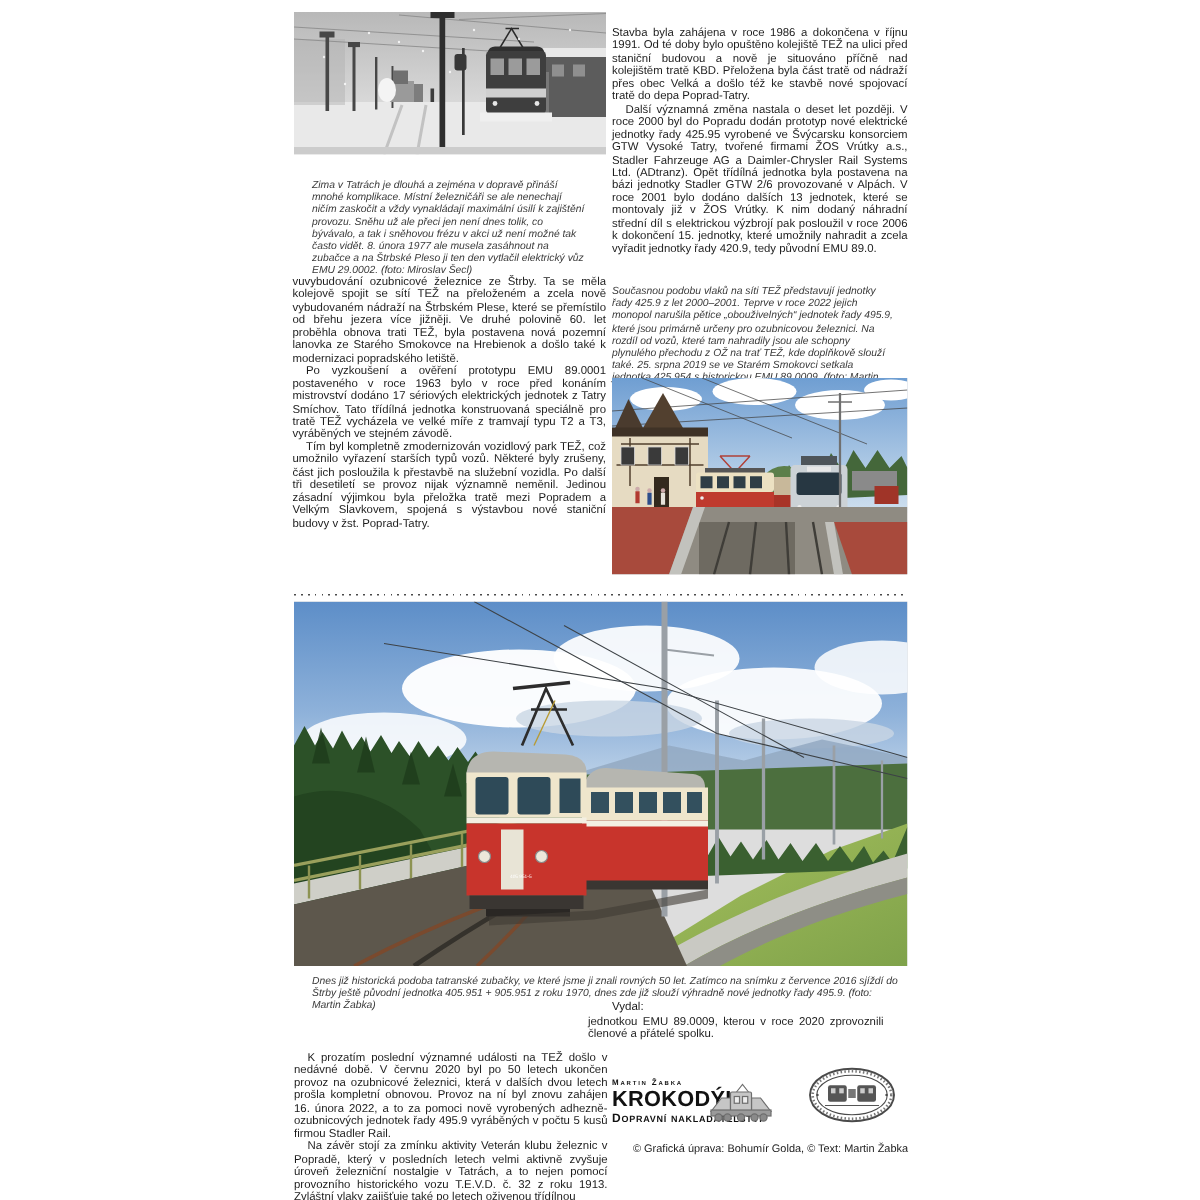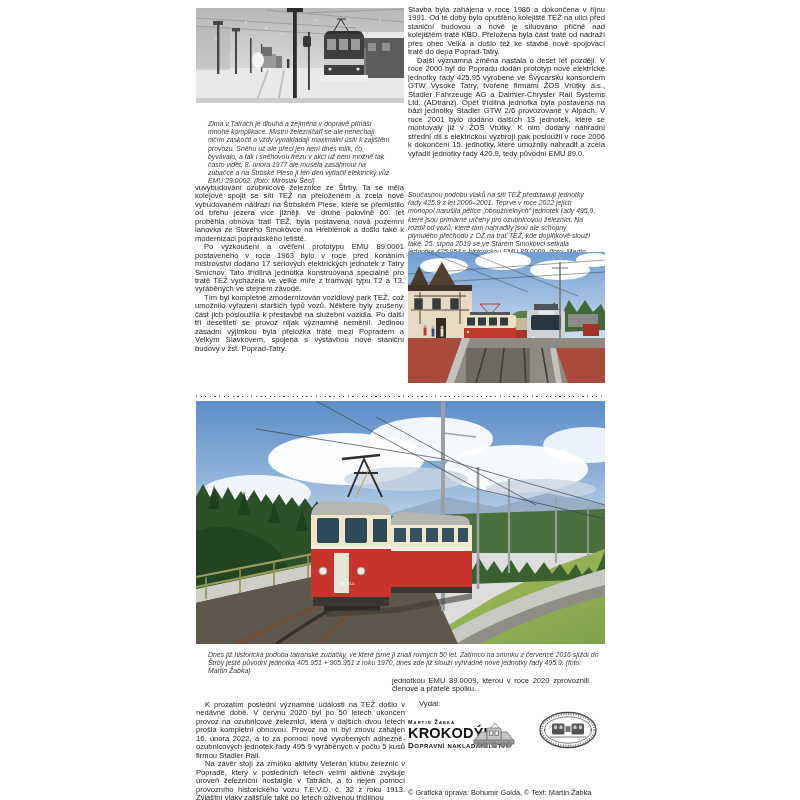--- a/index.html
+++ b/index.html
@@ -15,29 +15,29 @@
   .textcol p { margin:0; }
   .textcol p.indent { text-indent:9px; }
 
   .caption { position:absolute; font-style:italic; font-size:6.9px; line-height:8.2px; color:#3a3a3a; text-align:left; }
 
   .rule-dotted {
     position:absolute; left:196px; top:396px; width:409px; height:1px;
     background-image:repeating-linear-gradient(90deg,#4a4a4a 0 1.2px, transparent 1.2px 4.6px);
   }
 
-  .vydal { position:absolute; left:408px; top:699px; font-size:7.7px; color:#1d1d1d;margin-left:11px; }
+  .vydal { position:absolute; left:408px; top:666px; font-size:7.7px; color:#1d1d1d; }
 
   .pub-text { position:absolute; left:408px; top:719px; color:#111; }
   .pub-top  { font-size:5.3px; font-weight:bold; font-variant:small-caps; letter-spacing:1.2px; line-height:7px; }
   .pub-main { font-size:14.5px; font-weight:bold; letter-spacing:0.2px; line-height:15px; }
   .pub-sub  { font-size:8px; font-weight:bold; font-variant:small-caps; letter-spacing:0.5px; line-height:9px; }
 
   .logo-icon { position:absolute; }
-  .copyright { position:absolute; left:408px; top:761px; font-size:7.3px; color:#1d1d1d;margin-top:27px; }
+  .copyright { position:absolute; left:422px; top:761px; font-size:7.3px; color:#1d1d1d; }
 </style>
 </head>
 <body>
 
 <div id="page">
 
   <figure class="photo" style="left:196px; top:8px; width:208px; height:95px; margin:0;">
     <svg viewBox="0 0 208 95" preserveAspectRatio="none">
       <defs>
         <linearGradient id="wsky" x1="0" y1="0" x2="0" y2="1">
@@ -114,21 +114,21 @@
   </figure>
 
   <div class="caption" style="left:208px; top:120px; width:182px;">Zima v Tatrách je dlouhá a zejména v dopravě přináší mnohé komplikace. Místní železničáři se ale nenechají ničím zaskočit a vždy vynakládají maximální úsilí k zajištění provozu. Sněhu už ale přeci jen není dnes tolik, co bývávalo, a tak i sněhovou frézu v akci už není možné tak často vidět. 8. února 1977 ale musela zasáhnout na zubačce a na Štrbské Pleso ji ten den vytlačil elektrický vůz EMU 29.0002. (foto: Miroslav Šecl)</div>
 
   <div class="textcol" style="left:195px; top:184px; width:209px;">
     <p>vuvybudování ozubnicové železnice ze Štrby. Ta se měla kolejově spojit se sítí TEŽ na přeloženém a zcela nově vybudovaném nádraží na Štrbském Plese, které se přemístilo od břehu jezera více jižněji. Ve druhé polovině 60. let proběhla obnova trati TEŽ, byla postavena nová pozemní lanovka ze Starého Smokovce na Hrebienok a došlo také k modernizaci popradského letiště.</p>
     <p class="indent">Po vyzkoušení a ověření prototypu EMU 89.0001 postaveného v roce 1963 bylo v roce před konáním mistrovství dodáno 17 sériových elektrických jednotek z Tatry Smíchov. Tato třídílná jednotka konstruovaná speciálně pro tratě TEŽ vycházela ve velké míře z tramvají typu T2 a T3, vyráběných ve stejném závodě.</p>
     <p class="indent">Tím byl kompletně zmodernizován vozidlový park TEŽ, což umožnilo vyřazení starších typů vozů. Některé byly zrušeny, část jich posloužila k přestavbě na služební vozidla. Po další tři desetiletí se provoz nijak významně neměnil. Jedinou zásadní výjimkou byla přeložka tratě mezi Popradem a Velkým Slavkovem, spojená s výstavbou nové staniční budovy v žst. Poprad-Tatry.</p>
   </div>
 
-  <div class="textcol" style="left:408px; top:6px; width:197px;">
+  <div class="textcol" style="left:408px; top:18px; width:197px;">
     <p>Stavba byla zahájena v roce 1986 a dokončena v říjnu 1991. Od té doby bylo opuštěno kolejiště TEŽ na ulici před staniční budovou a nově je situováno příčně nad kolejištěm tratě KBD. Přeložena byla část tratě od nádraží přes obec Velká a došlo též ke stavbě nové spojovací tratě do depa Poprad-Tatry.</p>
     <p class="indent">Další významná změna nastala o deset let později. V roce 2000 byl do Popradu dodán prototyp nové elektrické jednotky řady 425.95 vyrobené ve Švýcarsku konsorciem GTW Vysoké Tatry, tvořené firmami ŽOS Vrútky a.s., Stadler Fahrzeuge AG a Daimler-Chrysler Rail Systems Ltd. (ADtranz). Opět třídílná jednotka byla postavena na bázi jednotky Stadler GTW 2/6 provozované v Alpách. V roce 2001 bylo dodáno dalších 13 jednotek, které se montovaly již v ŽOS Vrútky. K nim dodaný náhradní střední díl s elektrickou výzbrojí pak posloužil v roce 2006 k dokončení 15. jednotky, které umožnily nahradit a zcela vyřadit jednotky řady 420.9, tedy původní EMU 89.0.</p>
   </div>
 
   <div class="caption" style="left:408px; top:191px; width:188px;">Současnou podobu vlaků na síti TEŽ představují jednotky řady 425.9 z let 2000–2001. Teprve v roce 2022 jejich monopol narušila pětice „obouživelných“ jednotek řady 495.9, které jsou primárně určeny pro ozubnicovou železnici. Na rozdíl od vozů, které tam nahradily jsou ale schopny plynulého přechodu z OŽ na trať TEŽ, kde doplňkově slouží také. 25. srpna 2019 se ve Starém Smokovci setkala jednotka 425.954 s historickou EMU 89.0009. (foto: Martin Nový)</div>
 
   <figure class="photo" style="left:408px; top:252px; width:197px; height:131px; margin:0;">
     <svg viewBox="0 0 197 131" preserveAspectRatio="none">
       <defs>
         <linearGradient id="ssky" x1="0" y1="0" x2="0" y2="1">

